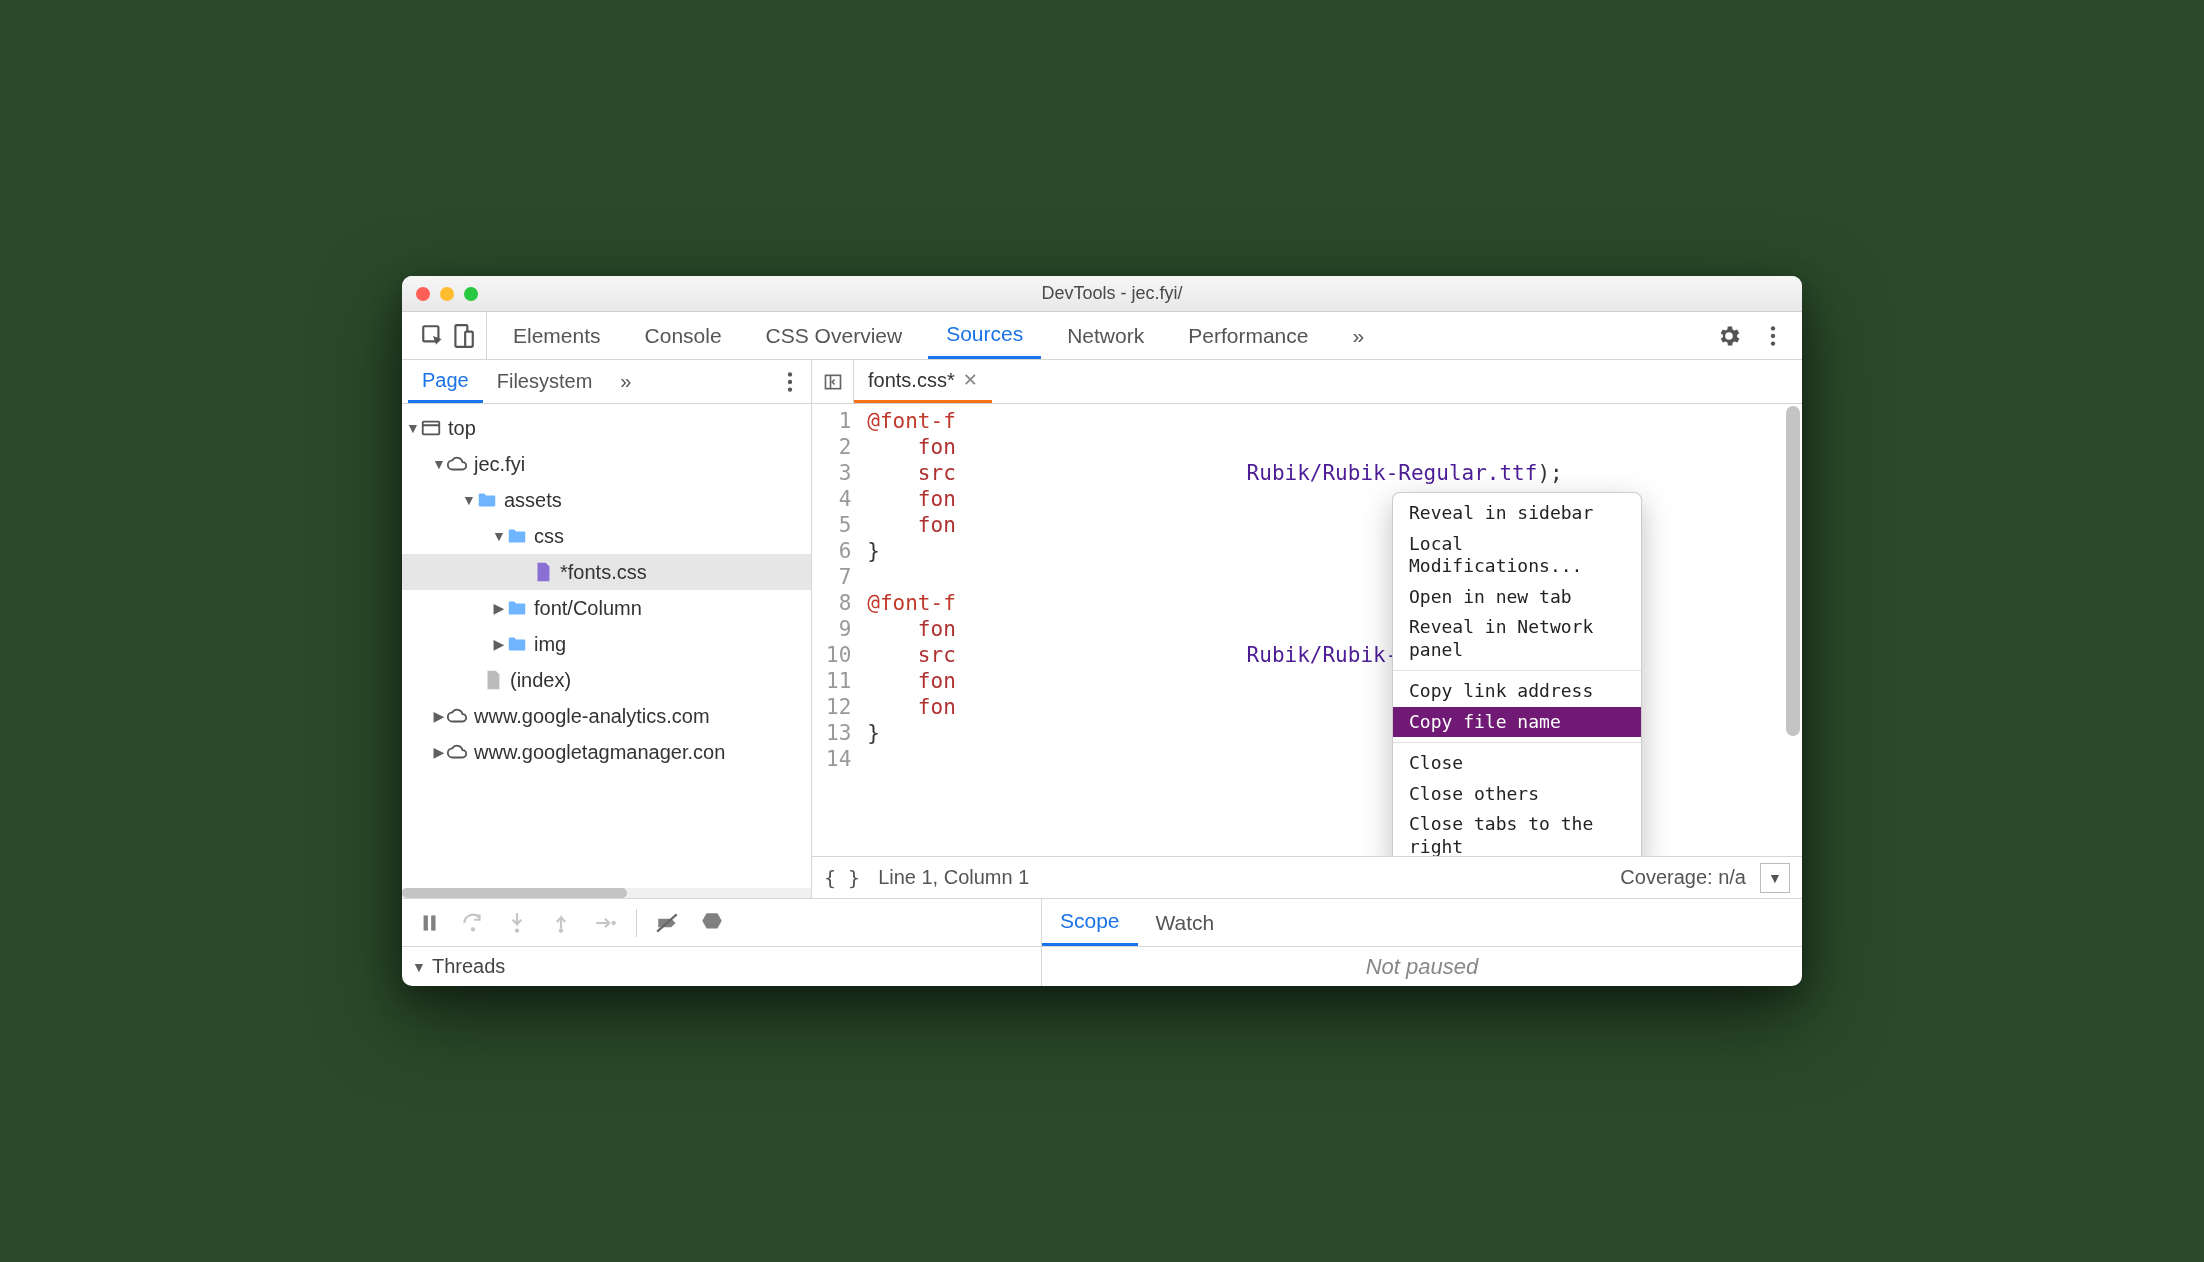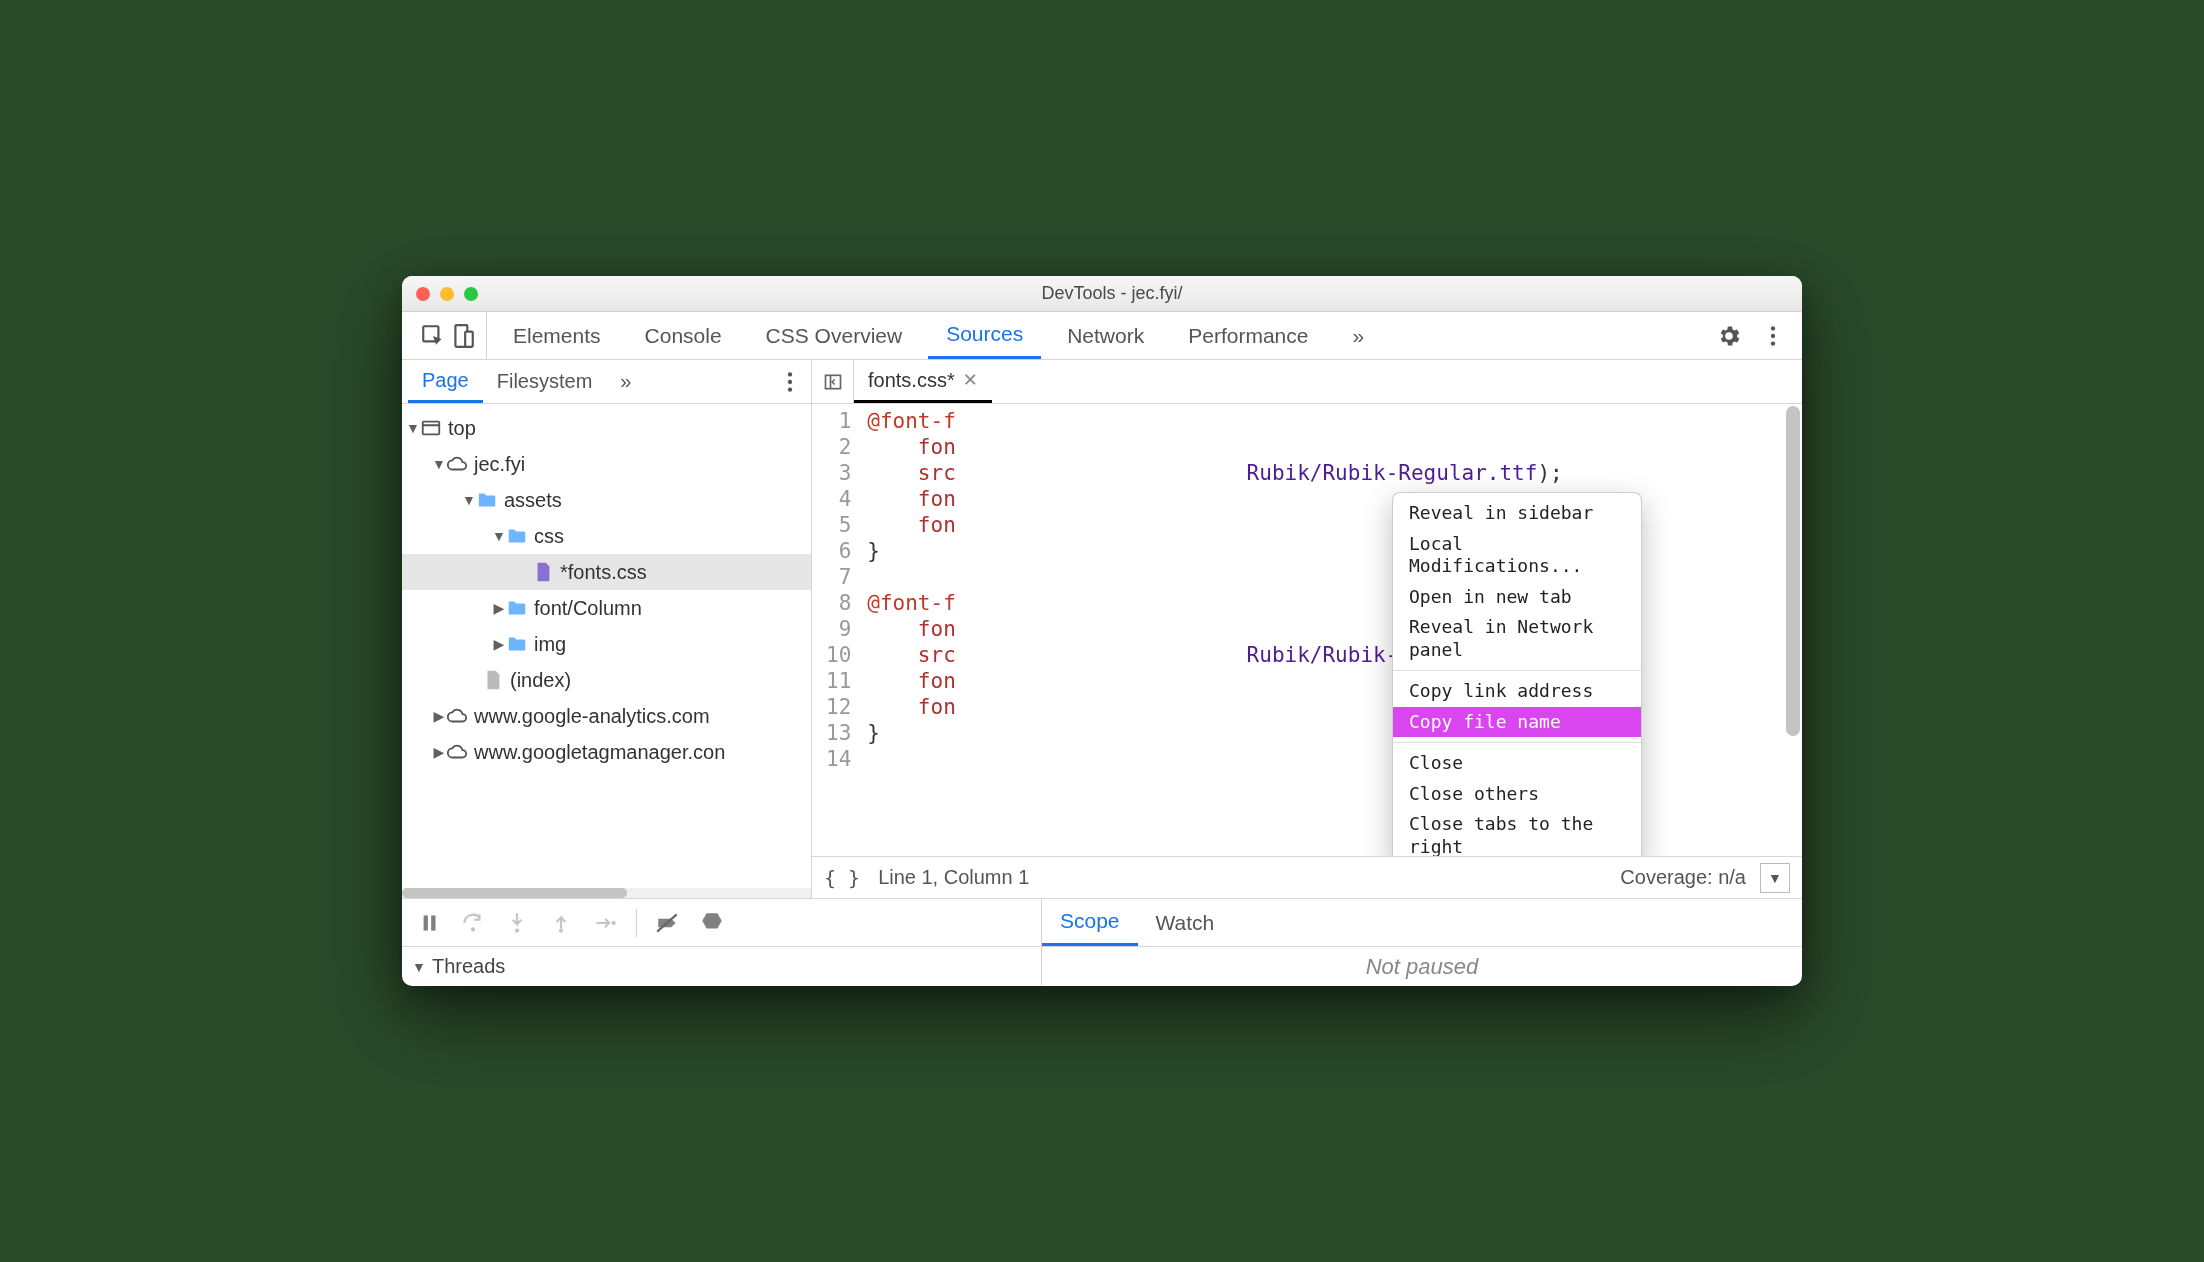--- a/index.html
+++ b/index.html
@@ -63,21 +63,21 @@
   .arrow { width:14px; display:inline-block; text-align:center; color:#606060; font-size:14px;}
   .tree-ico { width:22px; height:22px; display:inline-flex; align-items:center; justify-content:center; margin-right:6px;}
   .tree-ico svg{width:100%;height:100%;}
   .scrollbar-h { height:10px; background:#f0f0f0; }
   .scrollbar-h .thumb { width:55%; height:100%; background:#c4c4c4; border-radius:5px;}
   
   .editor-pane { flex:1; display:flex; flex-direction:column; min-height:0; position:relative;}
   .ed-tabs { height:44px; border-bottom:1px solid #d6d6d6; display:flex; align-items:center; }
   .ed-toggle { width:42px; height:100%; border-right:1px solid #d6d6d6; display:flex; align-items:center; justify-content:center; color:#666;}
   .ed-tab { padding: 0 14px; height:100%; display:flex; align-items:center; gap:8px; background:#fff; font-size:20px; color:#333;}
-  .ed-tab.active { border-bottom:3px solid #000000;}
+  .ed-tab.active { border-bottom:3px solid #f97316;}
   .ed-close { color:#888; font-size:18px;}
   .editor { flex:1; display:flex; overflow:auto; font-family: Menlo, Monaco, Consolas, monospace; font-size:21px; line-height:1.25; position:relative;}
   .gutter { background:#fff; color:#999; text-align:right; padding: 4px 10px 0 14px; user-select:none;}
   .gutter div{height:26px;}
   .code { padding: 4px 0 0 6px; white-space:pre; }
   .code div{height:26px;}
   .kw-at { color:#c0392b;}
   .kw-prop { color:#b03030;}
   .kw-url { color:#4c1d95;text-align:right;}
   .status { height:42px; border-top:1px solid #d6d6d6; display:flex; align-items:center; padding:0 12px; font-size:20px; color:#555; gap:18px;}
@@ -101,21 +101,21 @@
     width: 250px;
     background:#fff;
     border:1px solid rgba(0,0,0,0.2);
     border-radius:8px;
     box-shadow: 0 10px 30px rgba(0,0,0,0.25);
     padding: 5px 0;
     font-size:18px;
     z-index:50;
   }
   .cm-item { padding: 4px 16px; cursor:pointer; color:#222;}
-  .cm-item.highlight { background:#d946ef; color:#fff;}
+  .cm-item.highlight { background:#701a75; color:#fff;}
   .cm-sep { height:1px; background:#e2e2e2; margin:5px 0;}
   
   .v-scroll { position:absolute; top:0; right:2px; width:14px; height:100%; }
   .v-thumb { position:absolute; top:2px; width:100%; height:330px; background:#c4c4c4; border-radius:7px;}
   .down-caret{width:30px;height:30px;border:1px solid #bbb;display:flex;align-items:center;justify-content:center;font-size:14px;color:#555;}
 </style>
 </head>
 <body>
 
 <div class="window">

